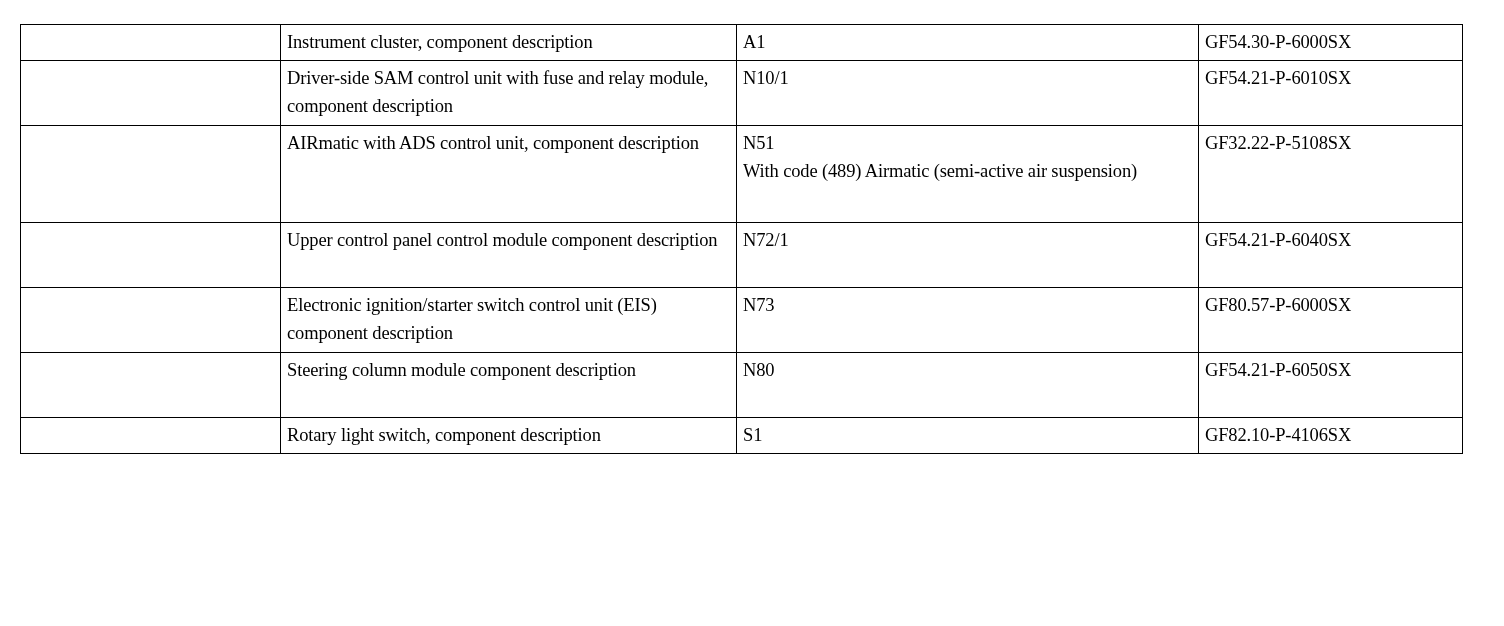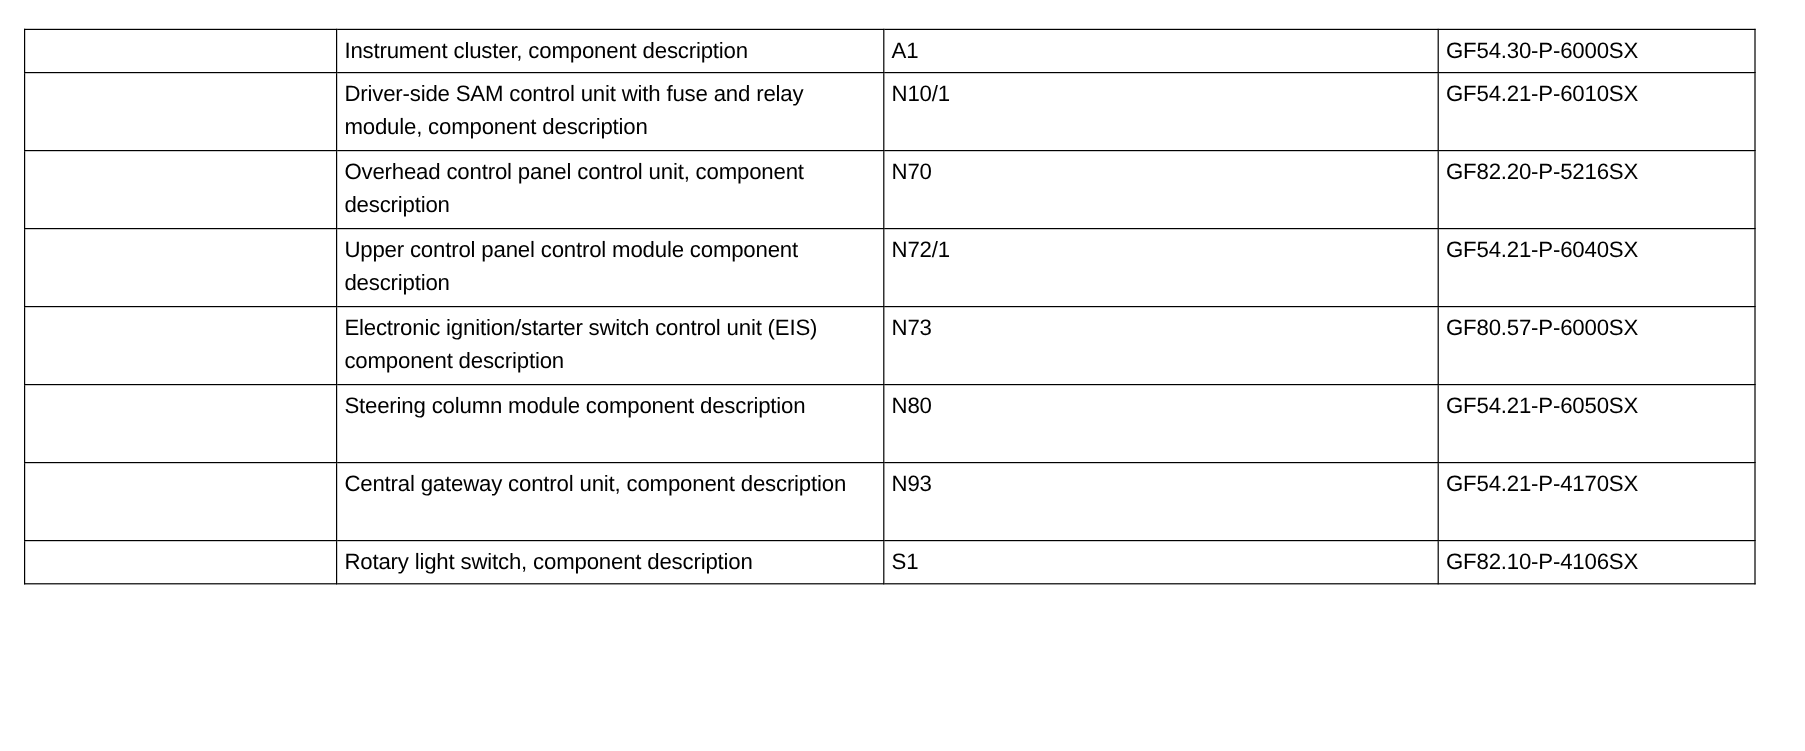--- a/index.html
+++ b/index.html
@@ -32,21 +32,21 @@
   #ref-table col.c-desc  { width: 456px; }
   #ref-table col.c-code  { width: 462px; }
   #ref-table col.c-ref   { width: 264px; }
 
   #ref-table td {
     border: 1.6px solid #000000;
     vertical-align: top;
     padding: 3px 0 4px 6px;
     font-size: 18.5px;
     line-height: 1.52;
-    font-family: Liberation Sans, sans-serif;
+    font-family: Liberation Serif, serif;
     color: #000000;
     white-space: pre-line;
     letter-spacing: -0.15px;
   }
   #ref-table td.cell-index {
     padding: 0;
   }
   #ref-table tr.r-h1 td { height: 25px; }
   #ref-table tr.r-h2 td { height: 57px; }
   #ref-table tr.r-h3 td { height: 89px; }
@@ -69,50 +69,45 @@
           <td class="cell-desc">Instrument cluster, component description</td>
           <td class="cell-code">A1</td>
           <td class="cell-ref">GF54.30-P-6000SX</td>
         </tr>
         <tr class="r-h2">
           <td class="cell-index"></td>
           <td class="cell-desc">Driver-side SAM control unit with fuse and relay module, component description</td>
           <td class="cell-code">N10/1</td>
           <td class="cell-ref">GF54.21-P-6010SX</td>
         </tr>
-        <tr class="r-h2">
+        <tr class="r-h3">
           <td class="cell-index"></td>
-          <td class="cell-desc">Overhead control panel control unit, component description</td>
-          <td class="cell-code">N70</td>
-          <td class="cell-ref">GF82.20-P-5216SX</td>
+          <td class="cell-desc">AIRmatic with ADS control unit, component description</td>
+          <td class="cell-code">N51
+With code (489) Airmatic (semi-active air suspension)</td>
+          <td class="cell-ref">GF32.22-P-5108SX</td>
         </tr>
         <tr class="r-h2">
           <td class="cell-index"></td>
           <td class="cell-desc">Upper control panel control module component description</td>
           <td class="cell-code">N72/1</td>
           <td class="cell-ref">GF54.21-P-6040SX</td>
         </tr>
         <tr class="r-h2">
           <td class="cell-index"></td>
           <td class="cell-desc">Electronic ignition/starter switch control unit (EIS) component description</td>
           <td class="cell-code">N73</td>
           <td class="cell-ref">GF80.57-P-6000SX</td>
         </tr>
         <tr class="r-h2">
           <td class="cell-index"></td>
           <td class="cell-desc">Steering column module component description</td>
           <td class="cell-code">N80</td>
           <td class="cell-ref">GF54.21-P-6050SX</td>
         </tr>
-        <tr class="r-h2">
-          <td class="cell-index"></td>
-          <td class="cell-desc">Central gateway control unit, component description</td>
-          <td class="cell-code">N93</td>
-          <td class="cell-ref">GF54.21-P-4170SX</td>
-        </tr>
         <tr class="r-h1">
           <td class="cell-index"></td>
           <td class="cell-desc">Rotary light switch, component description</td>
           <td class="cell-code">S1</td>
           <td class="cell-ref">GF82.10-P-4106SX</td>
         </tr>
       </tbody>
   </table>
 
 </div>

